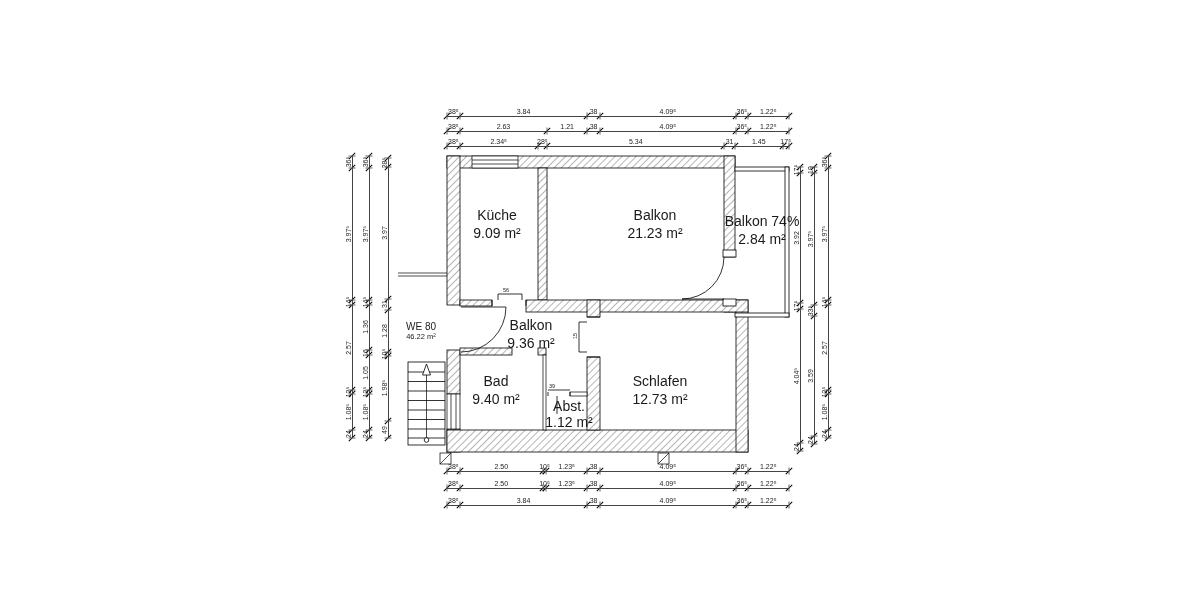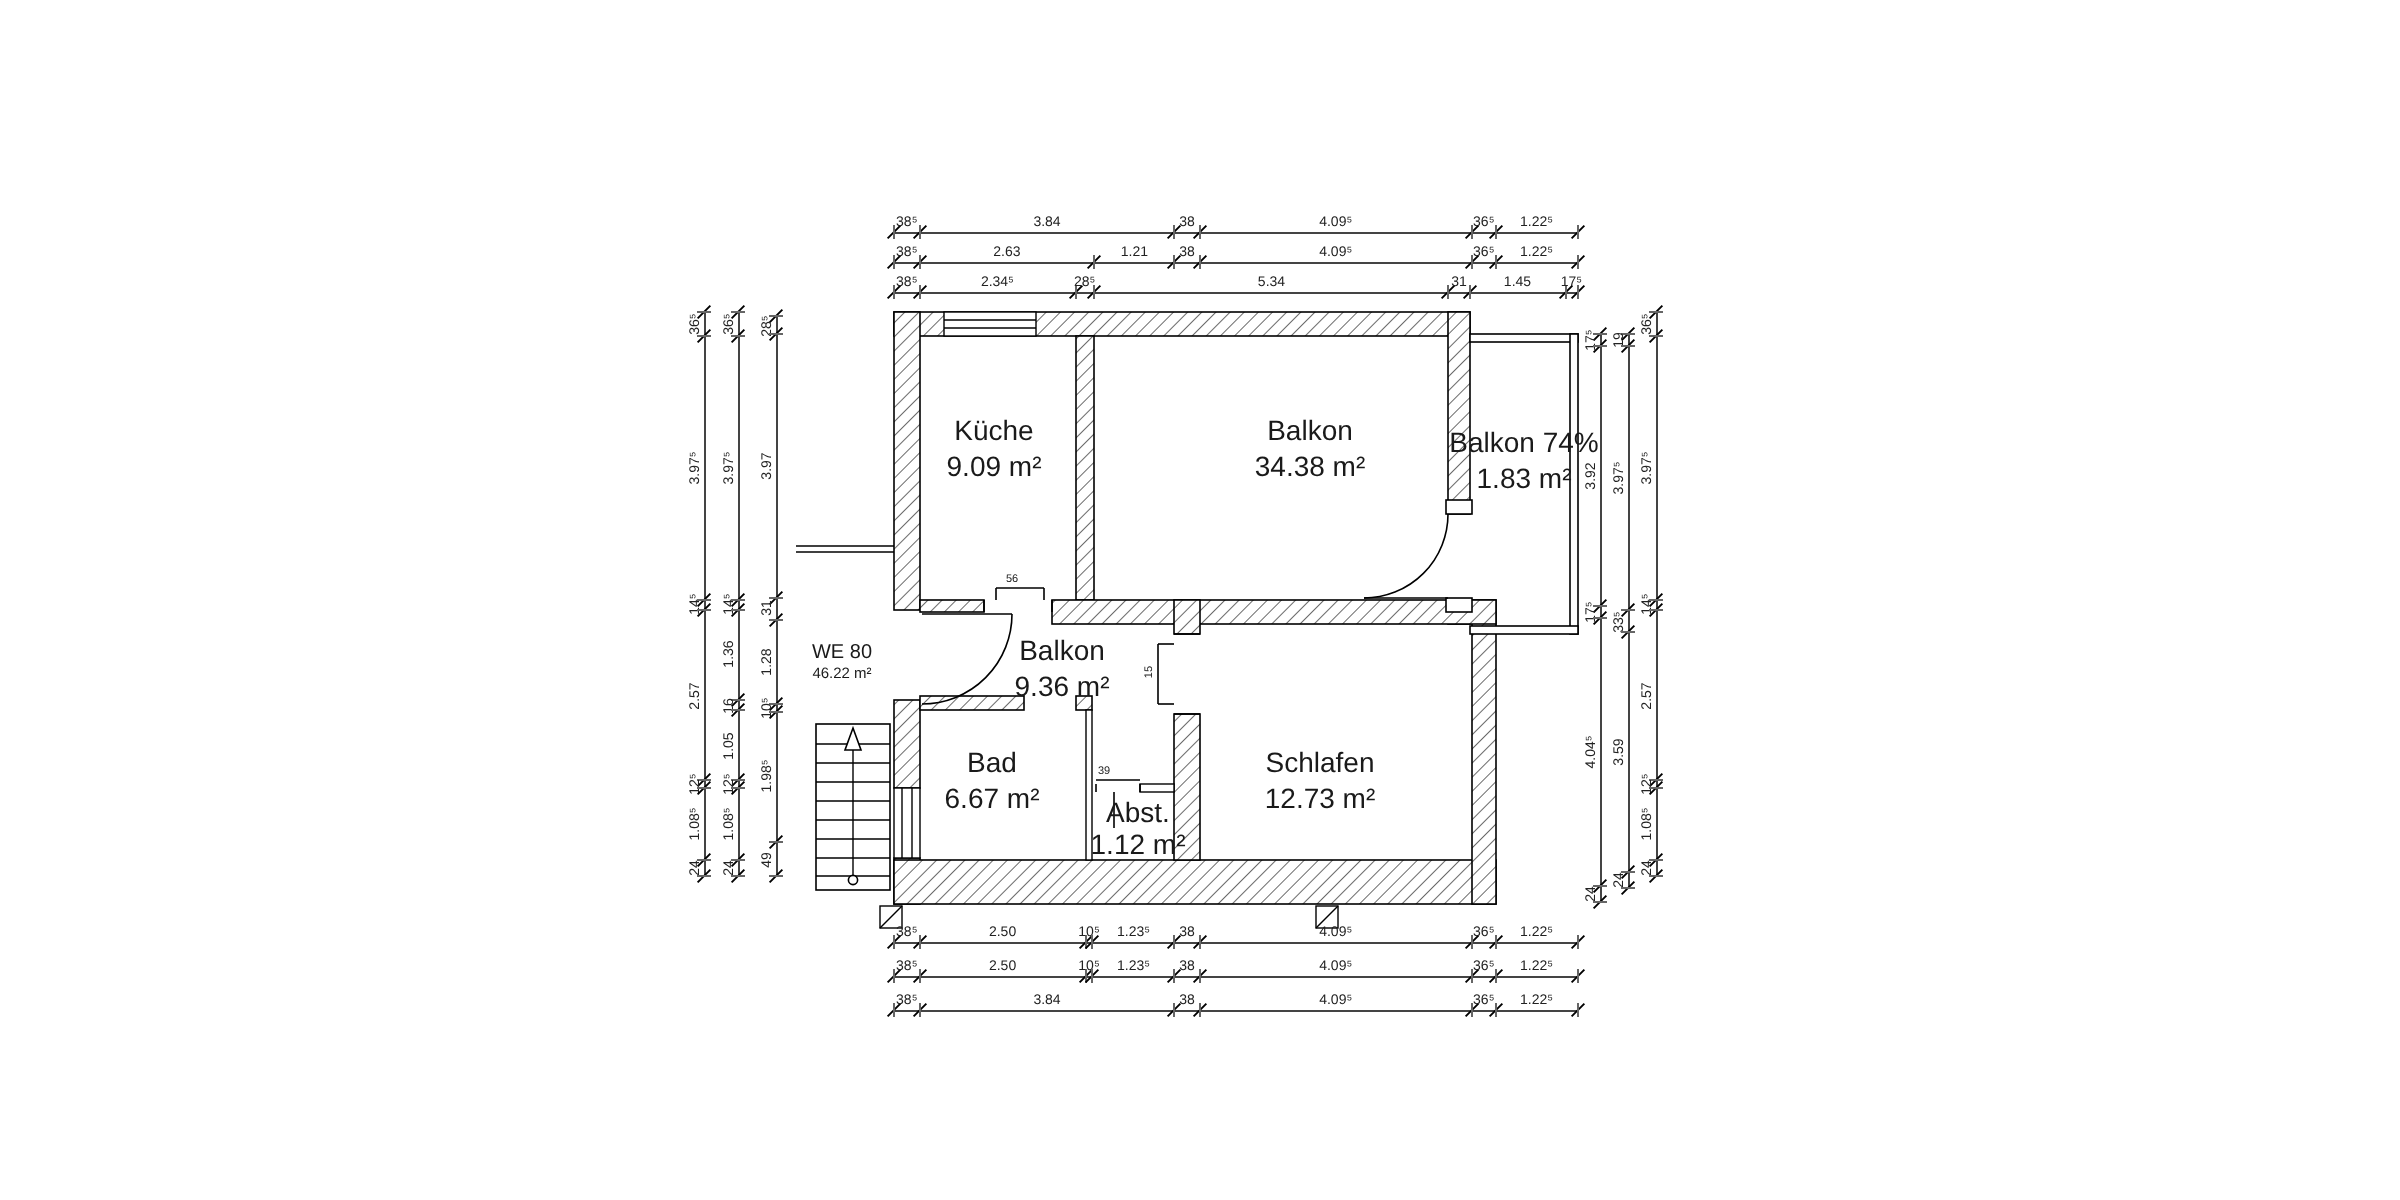--- a/index.html
+++ b/index.html
@@ -130,33 +130,33 @@
       <line x1="658" y1="464" x2="669" y2="453"></line>
     </g>
   </svg>
 
   <div class="room" style="left:497px;top:206px;">
     <span style="display:block">Küche</span>
     <span style="display:block">9.09 m²</span>
   </div>
   <div class="room" style="left:655px;top:206px;">
     <span style="display:block">Balkon</span>
-    <span style="display:block">34.38 m²</span>
+    <span style="display:block">21.23 m²</span>
   </div>
   <div class="room" style="left:762px;top:212px;">
     <span style="display:block">Balkon 74%</span>
-    <span style="display:block">1.83 m²</span>
+    <span style="display:block">2.84 m²</span>
   </div>
   <div class="room" style="left:531px;top:316px;">
     <span style="display:block">Balkon</span>
     <span style="display:block">9.36 m²</span>
   </div>
   <div class="room" style="left:496px;top:372px;">
     <span style="display:block">Bad</span>
-    <span style="display:block">6.67 m²</span>
+    <span style="display:block">9.40 m²</span>
   </div>
   <div class="room" style="left:569px;top:398px;line-height:16px;">
     <span style="display:block">Abst.</span>
     <span style="display:block">1.12 m²</span>
   </div>
   <div class="room" style="left:660px;top:372px;">
     <span style="display:block">Schlafen</span>
     <span style="display:block">12.73 m²</span>
   </div>
 

